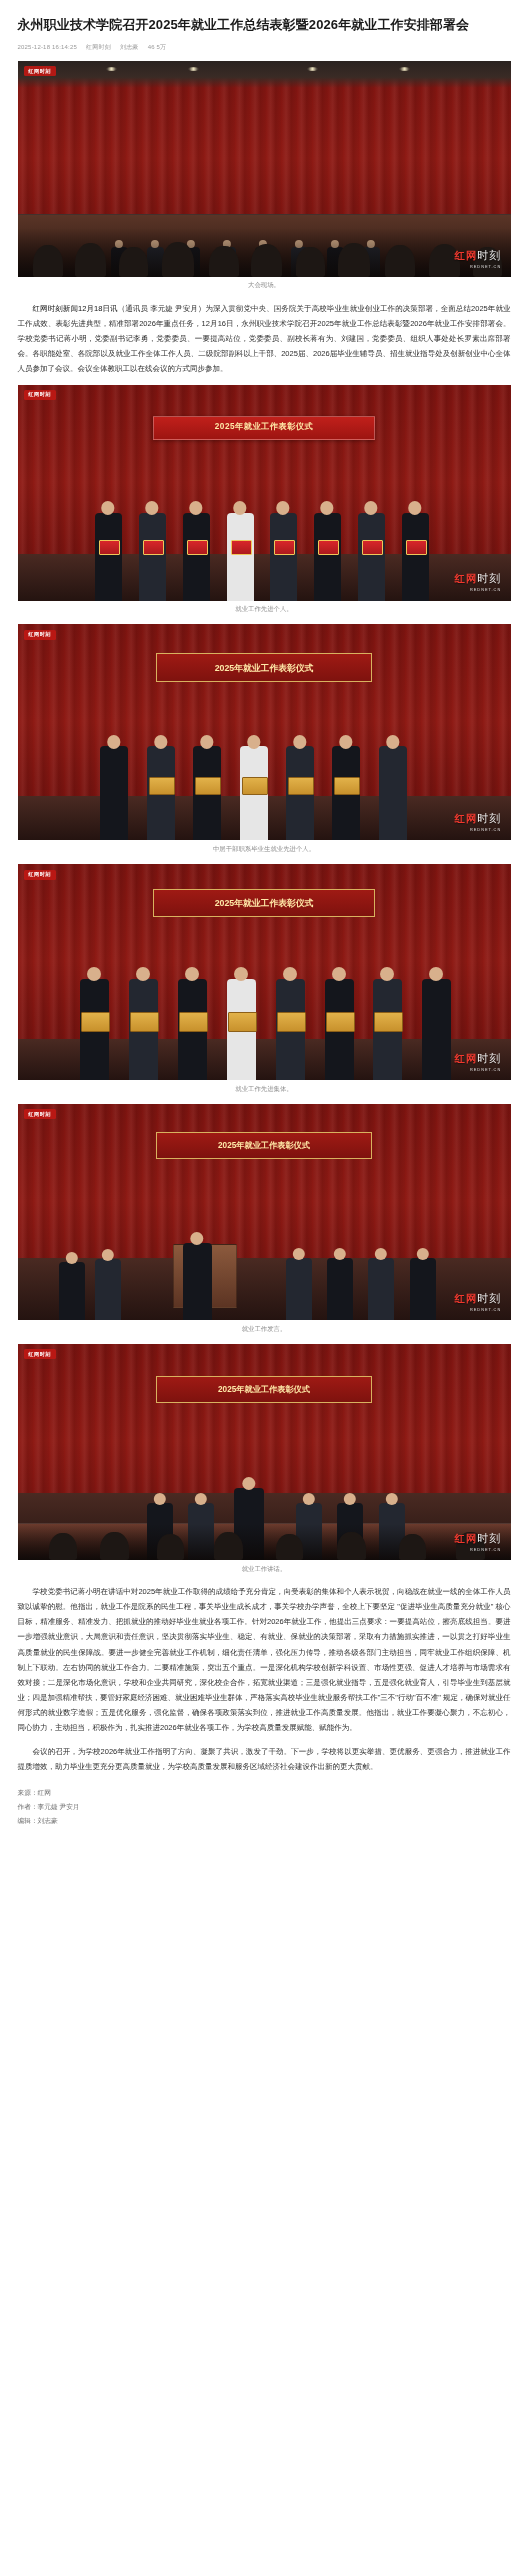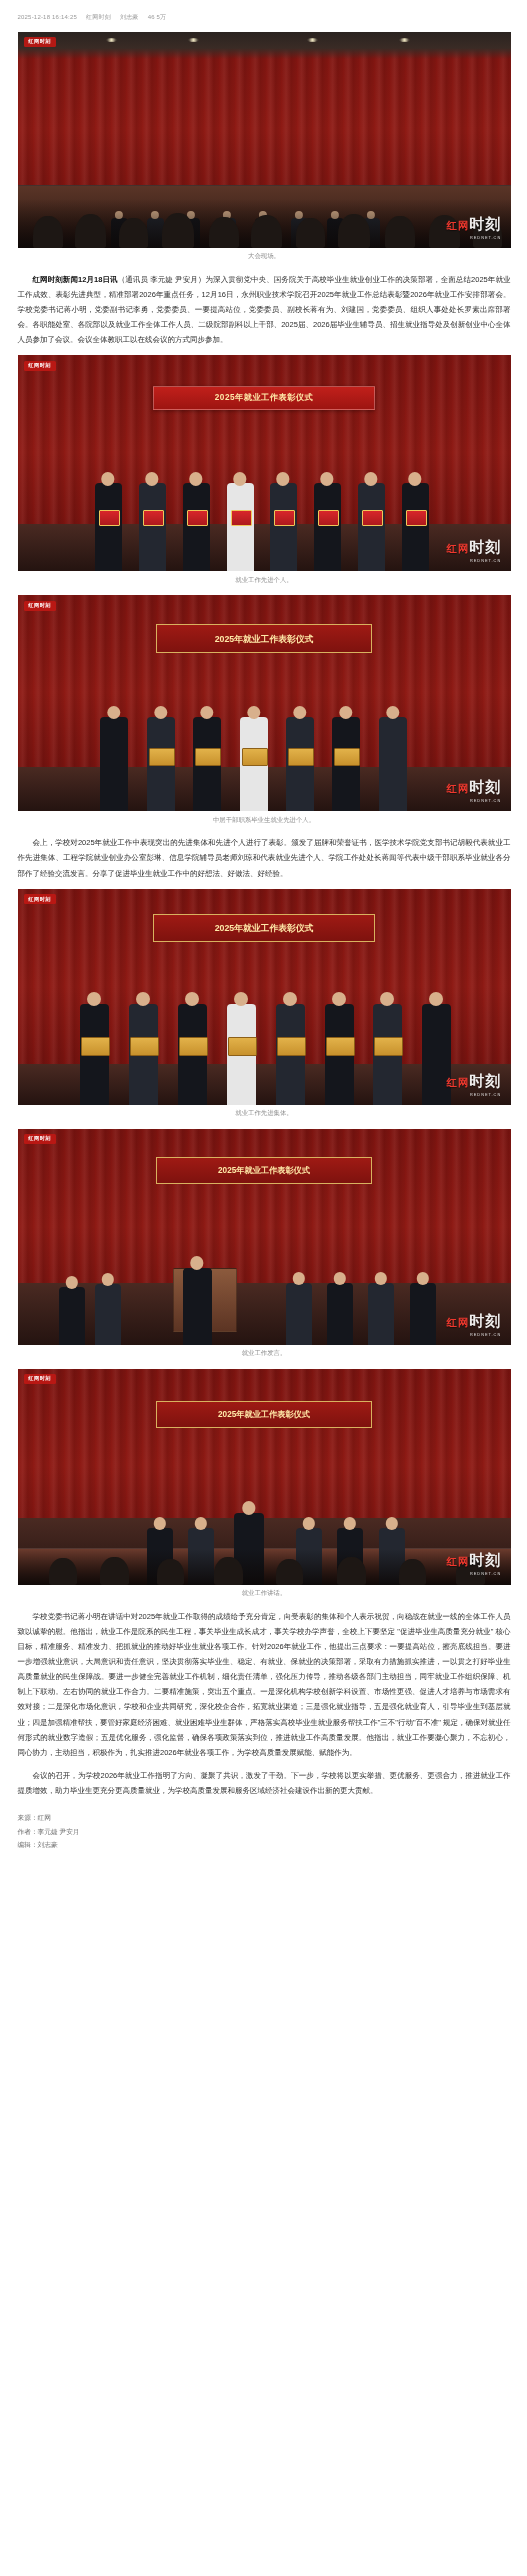--- a/index.html
+++ b/index.html
@@ -39,21 +39,21 @@
     margin:4.6px 0 10.3px 0;
   }
   p.body{
     font-size:7.5px;
     line-height:2.02;
     color:#2d2d2d;
     text-align:justify;
     margin:0 0 8.2px 0;
     text-indent:2em;
   }
-  p.body b{font-weight:bold;color:#111;}
+  p.body b{font-weight:normal;color:#111;}
   .sig{
     font-size:6.7px;
     color:#6f6f6f;
     line-height:1.9;
     margin-top:13.4px;
   }
   .sig div{margin-bottom:1px;}
 
   
   .scene{position:absolute;inset:0;}
@@ -160,22 +160,22 @@
   }
   .wm .wm1{
     color:#ff3b30;
     font-size:10.3px;
     font-weight:bold;
     letter-spacing:1px;
     text-shadow:0 0.5px 1px rgba(0,0,0,0.5);
   }
   .wm .wm2{
     color:#ffffff;
-    font-size:15px;
-    font-weight:bold;
+    font-size:11px;
+    font-weight:normal;
     letter-spacing:1px;
     text-shadow:0 0.5px 1px rgba(0,0,0,0.5);
   }
   .wm .wm3{
     color:#e9e9e9;
     font-size:3.9px;
     letter-spacing:1px;
     margin-top:1px;
   }
   .ceiling{
@@ -185,20 +185,21 @@
   .lamp{
     position:absolute;top:6.2px;width:11.3px;height:4.1px;border-radius:50%;
     background:radial-gradient(circle,#fff6cf 0%,rgba(255,246,207,0.15) 70%,transparent 100%);
   }
 </style>
 </head>
 <body>
 
 <div class="page">
 
+  <h1 class="headline">永州职业技术学院召开2025年就业工作总结表彰暨2026年就业工作安排部署会</h1>
 
   <div class="meta">
     <span>2025-12-18 16:14:25</span>
     <span>红网时刻</span>
     <span>刘志豪</span>
     <span>46 5万</span>
   </div>
 
   <figure class="figure">
     <div class="photo">
@@ -359,21 +360,20 @@
         <div class="logo-badge">红网时刻</div>
         <div class="wm">
           <span class="wm1">红网</span><span class="wm2">时刻</span>
           <div class="wm3">REDNET.CN</div>
         </div>
       </div>
     </div>
     <figcaption class="caption">中层干部职系毕业生就业先进个人。</figcaption>
   </figure>
 
-  <p class="body">会上，学校对2025年就业工作中表现突出的先进集体和先进个人进行了表彰。颁发了届牌和荣誉证书，医学技术学院党支部书记胡毅代表就业工作先进集体、工程学院就业创业办公室彭琳、信息学院辅导员老师刘琼和代表就业先进个人、学院工作处处长蒋闻等代表中级干部职系毕业就业各分部作了经验交流发言。分享了促进毕业生就业工作中的好想法、好做法、好经验。</p>
 
   <figure class="figure">
     <div class="photo">
       <div class="scene">
         <div class="stage-bg"></div>
         <div class="curtain"></div>
         <div class="screen" style="top:25px;width:222px;height:28px;font-size:8.8px;">2025年就业工作表彰仪式</div>
         <div class="floor" style="height:41px;"></div>
         <div class="crowd" style="height:129px;">
           <div class="person suit" style="left:62px;width:29px;height:101px;">

